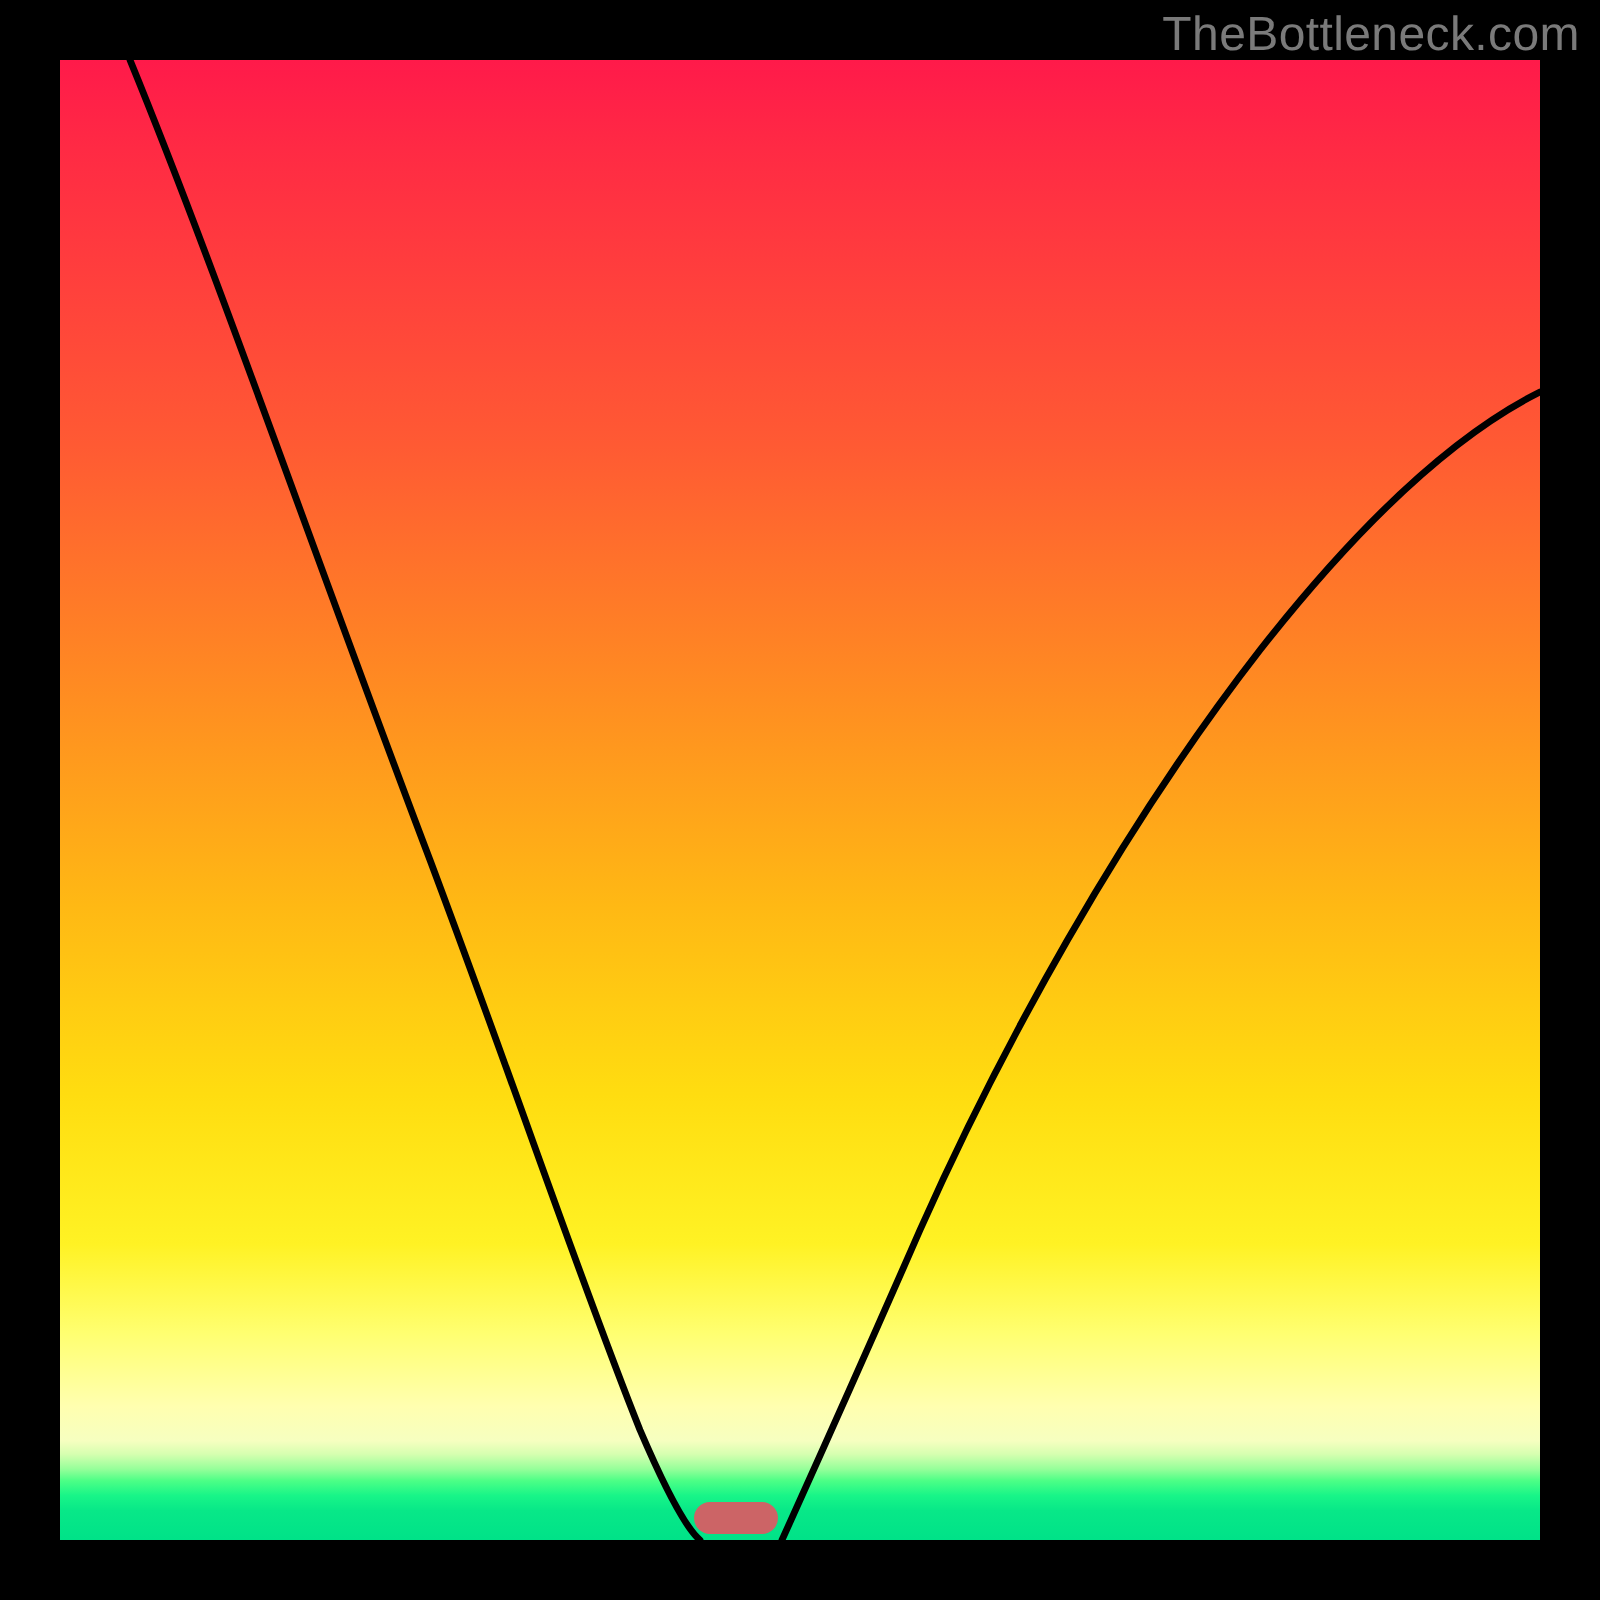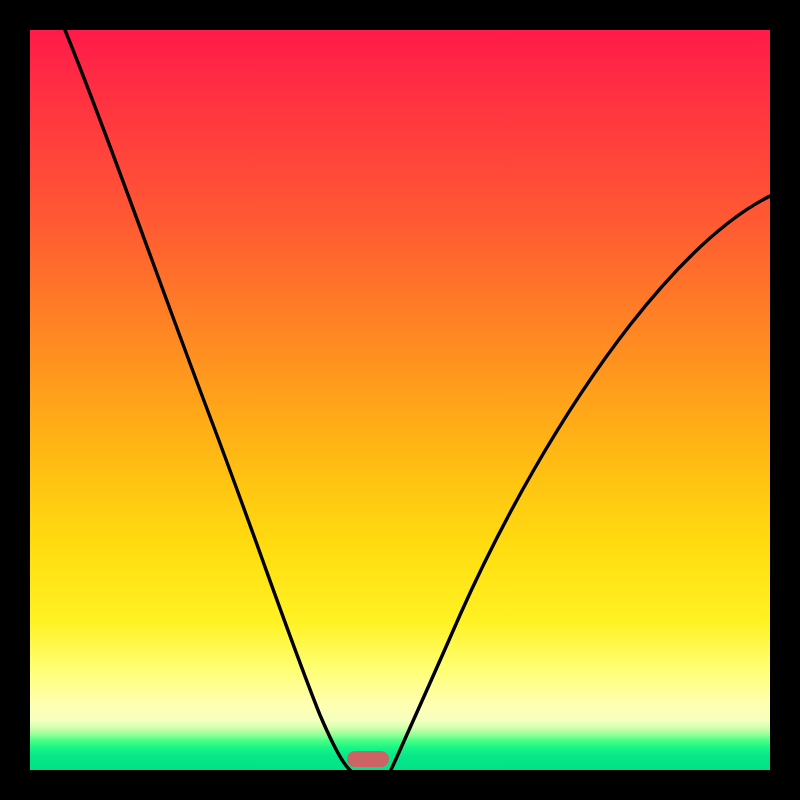--- a/index.html
+++ b/index.html
@@ -74,20 +74,21 @@
     width: 42px;
     height: 16px;
     background: #cc6466;
     border-radius: 8px;
   }
 </style>
 </head>
 <body>
 
 <div class="frame">
+  <div class="watermark">TheBottleneck.com</div>
 
   <div class="plot-area">
     <div class="gradient"></div>
 
     <svg class="curves" viewBox="0 0 740 740" preserveAspectRatio="none">
       <path d="M 35 0
                C 80 110, 128 250, 185 400
                C 230 520, 260 610, 290 685
                C 305 720, 314 735, 320 740" fill="none" stroke="#000" stroke-width="3.4" stroke-linecap="round"></path>
       <path d="M 361 740

